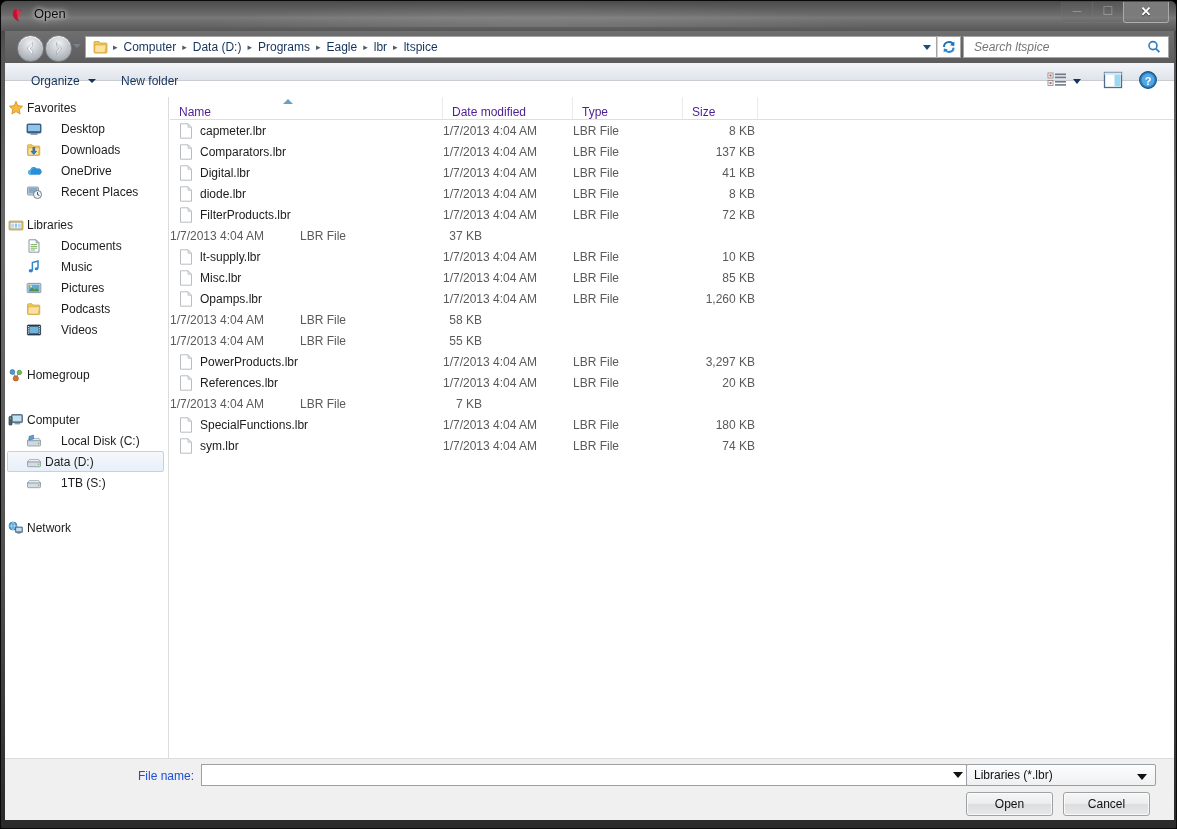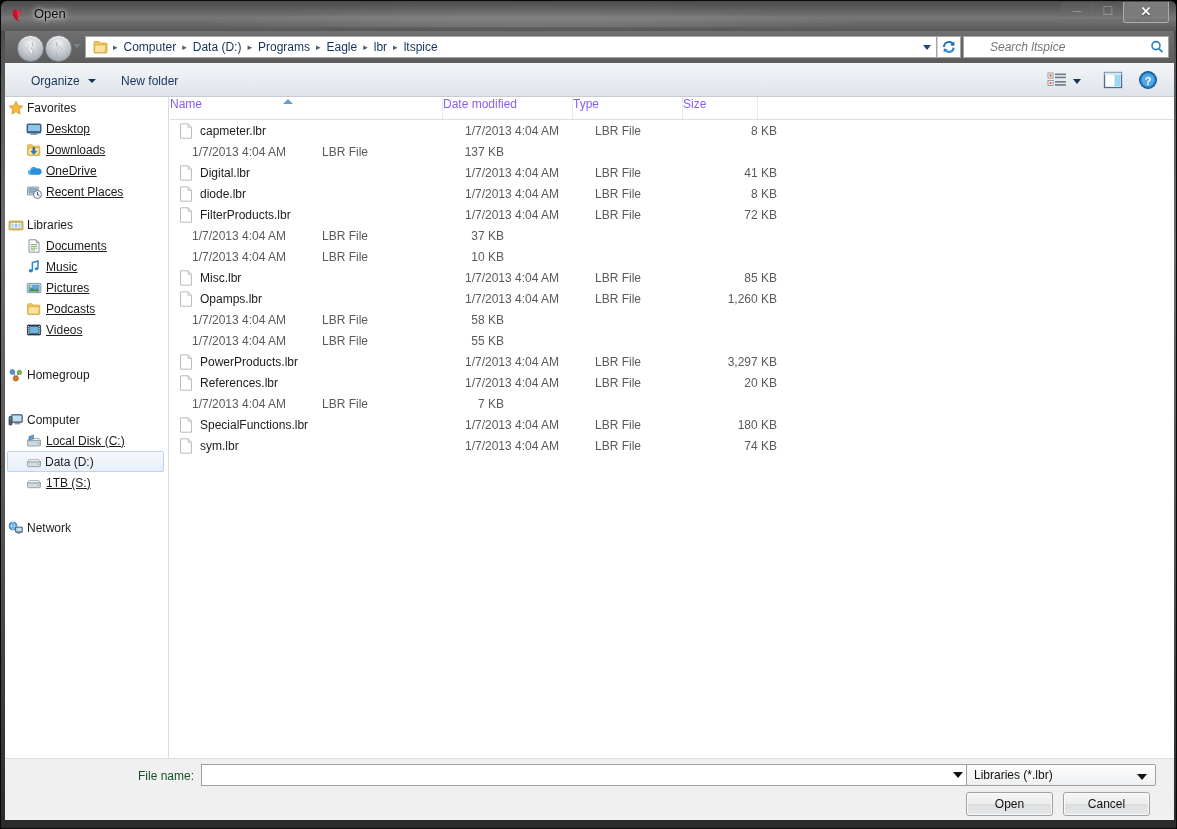--- a/index.html
+++ b/index.html
@@ -166,21 +166,21 @@
     box-sizing: border-box;
     display: flex; align-items: center; justify-content: center;
   }
   #searchbox {
     position: absolute;
     left: 958px; top: 5px;
     width: 206px; height: 22px;
     background: #ffffff;
     border: 1px solid #a6a6a6;
     box-sizing: border-box;
-    display: flex; align-items: center; padding-left: 16px;
+    display: flex; align-items: center;
   }
   #search-input {
     flex: 1;
     border: none;
     outline: none;
     font-family: "Liberation Sans", sans-serif;
     font-size: 12px;
     font-style: italic;
     color: #8a8a8a;
     margin-left: 8px;
@@ -194,21 +194,21 @@
     left: 4px; top: 62px;
     width: 1169px; height: 757px;
     background: #ffffff;
     box-sizing: border-box;
   }
 
   
   #toolbar {
     position: absolute;
     left: 0; top: 0;
-    width: 1169px; height: 34px;
+    width: 1169px; height: 18px;
     background: linear-gradient(to bottom, #f3f5f8 0%, #e9edf2 50%, #dfe4ea 100%);
     border-bottom: 1px solid #c8ccd1;
     box-sizing: border-box;
   }
   .tb-item {
     position: absolute;
     top: 9px;
     font-size: 12px;
     color: #16335b;
     white-space: nowrap;
@@ -251,21 +251,21 @@
     position: relative;
     height: 21px;
     display: flex;
     align-items: center;
     font-size: 12px;
     color: #1c1c1c;
     white-space: nowrap;
     cursor: default;
   }
   .nav-row.root { padding-left: 22px; text-align: right; }
-  .nav-row.child { padding-left: 41px; text-decoration: underline; }
+  .nav-row.child { padding-left: 56px; }
   .nav-row.selected {
     background: linear-gradient(to bottom, #f6f8fb, #e7eff9);
     border: 1px solid #b9d4ee;
     border-radius: 2px;
     margin-left: 2px;
     margin-right: 4px;
     height: 19px;
     padding-left: 37px;
   }
   .nav-ico {
@@ -289,23 +289,24 @@
   #colheader {
     position: relative;
     height: 22px;
     background: #ffffff;
     border-bottom: 1px solid #dededf;
     display: flex;
   }
   .col {
     position: relative;
     font-size: 12px;
-    color: #8b5cf6;
+    color: #4c1d95;
     display: flex;
-    align-items: flex-start;
+    align-items: flex-end;
+    padding-left: 9px;
     box-sizing: border-box;
     border-right: 1px solid #eaeaea;
     cursor: default;
   }
   .col-name { width: 273px; }
   .col-date { width: 130px; }
   .col-type { width: 110px; }
   .col-size { width: 75px; }
   .col-extra { width: 40px; border-right: none; }
   #sort-tri {
@@ -327,21 +328,21 @@
   .cell-name {
     width: 273px;
     display: flex;
     align-items: center;
     padding-left: 9px;
     box-sizing: border-box;
     white-space: nowrap;
     overflow: hidden;
   }
   .file-ico { flex: none; margin-right: 7px; }
-  .cell-date { width: 130px; box-sizing: border-box; color: #5a5a5a; white-space: nowrap; margin-left: 22px; }
+  .cell-date { width: 130px; box-sizing: border-box; color: #5a5a5a; white-space: nowrap; }
   .cell-type { width: 110px; box-sizing: border-box; color: #5a5a5a; white-space: nowrap; }
   .cell-size {
     width: 72px;
     box-sizing: border-box;
     color: #5a5a5a;
     text-align: right;
     white-space: nowrap;
   }
 
   
@@ -350,21 +351,21 @@
     left: 0; top: 695px;
     width: 1169px; height: 62px;
     background: #f0f0f0;
     border-top: 1px solid #dcdcdc;
     box-sizing: border-box;
   }
   #filename-label {
     position: absolute;
     left: 133px; top: 10px;
     font-size: 12px;
-    color: #14532d;
+    color: #1d4ed8;
   }
   #filename-input {
     position: absolute;
     left: 196px; top: 5px;
     width: 748px; height: 22px;
     background: #ffffff;
     border: 1px solid #a0a0a0;
     border-right: none;
     box-sizing: border-box;
     font-family: "Liberation Sans", sans-serif;
@@ -782,20 +783,27 @@
                 <path d="M1.5 0.8 L9 0.8 L12.5 4.3 L12.5 15.2 L1.5 15.2 Z" fill="#ffffff" stroke="#b9bcc0" stroke-width="1"></path>
                 <path d="M9 0.8 L9 4.3 L12.5 4.3 Z" fill="#eceef0" stroke="#b9bcc0" stroke-width="0.8"></path>
               </svg>
               <span>capmeter.lbr</span>
             </div>
             <div class="cell-date">1/7/2013 4:04 AM</div>
             <div class="cell-type">LBR File</div>
             <div class="cell-size">8 KB</div>
           </div>
           <div class="row">
+            <div class="cell-name">
+              <svg class="file-ico" width="14" height="16" viewBox="0 0 14 16">
+                <path d="M1.5 0.8 L9 0.8 L12.5 4.3 L12.5 15.2 L1.5 15.2 Z" fill="#ffffff" stroke="#b9bcc0" stroke-width="1"></path>
+                <path d="M9 0.8 L9 4.3 L12.5 4.3 Z" fill="#eceef0" stroke="#b9bcc0" stroke-width="0.8"></path>
+              </svg>
+              <span>Comparators.lbr</span>
+            </div>
             <div class="cell-date">1/7/2013 4:04 AM</div>
             <div class="cell-type">LBR File</div>
             <div class="cell-size">137 KB</div>
           </div>
           <div class="row">
             <div class="cell-name">
               <svg class="file-ico" width="14" height="16" viewBox="0 0 14 16">
                 <path d="M1.5 0.8 L9 0.8 L12.5 4.3 L12.5 15.2 L1.5 15.2 Z" fill="#ffffff" stroke="#b9bcc0" stroke-width="1"></path>
                 <path d="M9 0.8 L9 4.3 L12.5 4.3 Z" fill="#eceef0" stroke="#b9bcc0" stroke-width="0.8"></path>
               </svg>
@@ -828,20 +836,27 @@
             <div class="cell-date">1/7/2013 4:04 AM</div>
             <div class="cell-type">LBR File</div>
             <div class="cell-size">72 KB</div>
           </div>
           <div class="row">
             <div class="cell-date">1/7/2013 4:04 AM</div>
             <div class="cell-type">LBR File</div>
             <div class="cell-size">37 KB</div>
           </div>
           <div class="row">
+            <div class="cell-name">
+              <svg class="file-ico" width="14" height="16" viewBox="0 0 14 16">
+                <path d="M1.5 0.8 L9 0.8 L12.5 4.3 L12.5 15.2 L1.5 15.2 Z" fill="#ffffff" stroke="#b9bcc0" stroke-width="1"></path>
+                <path d="M9 0.8 L9 4.3 L12.5 4.3 Z" fill="#eceef0" stroke="#b9bcc0" stroke-width="0.8"></path>
+              </svg>
+              <span>lt-supply.lbr</span>
+            </div>
             <div class="cell-date">1/7/2013 4:04 AM</div>
             <div class="cell-type">LBR File</div>
             <div class="cell-size">10 KB</div>
           </div>
           <div class="row">
             <div class="cell-name">
               <svg class="file-ico" width="14" height="16" viewBox="0 0 14 16">
                 <path d="M1.5 0.8 L9 0.8 L12.5 4.3 L12.5 15.2 L1.5 15.2 Z" fill="#ffffff" stroke="#b9bcc0" stroke-width="1"></path>
                 <path d="M9 0.8 L9 4.3 L12.5 4.3 Z" fill="#eceef0" stroke="#b9bcc0" stroke-width="0.8"></path>
               </svg>

